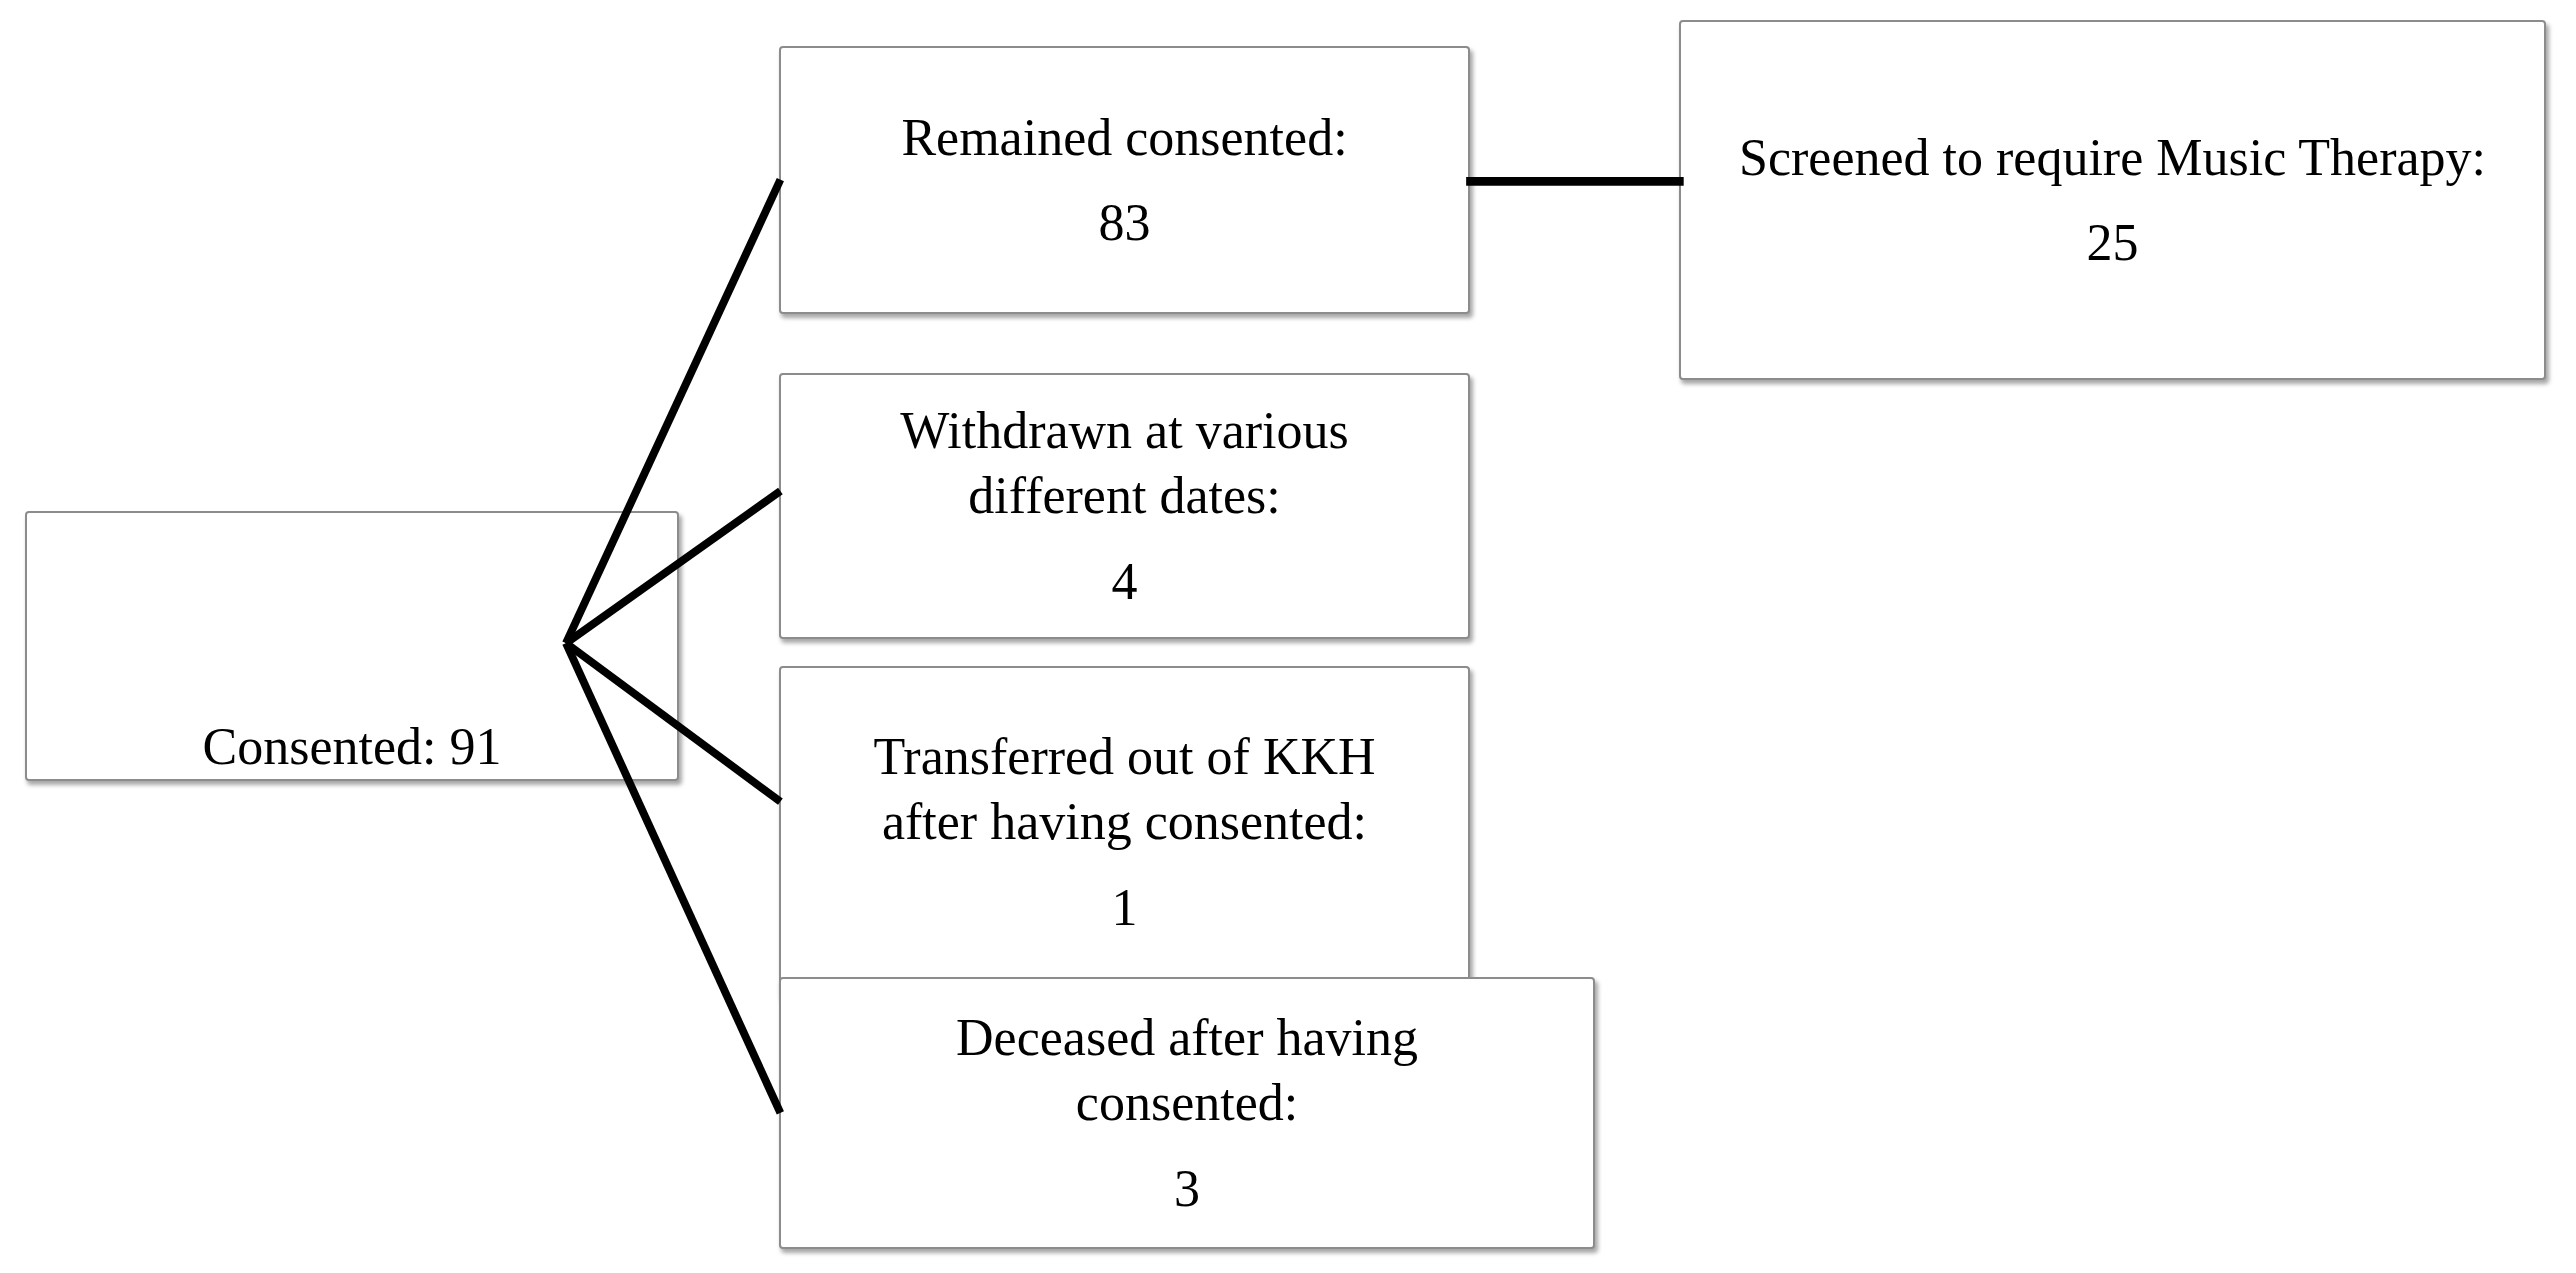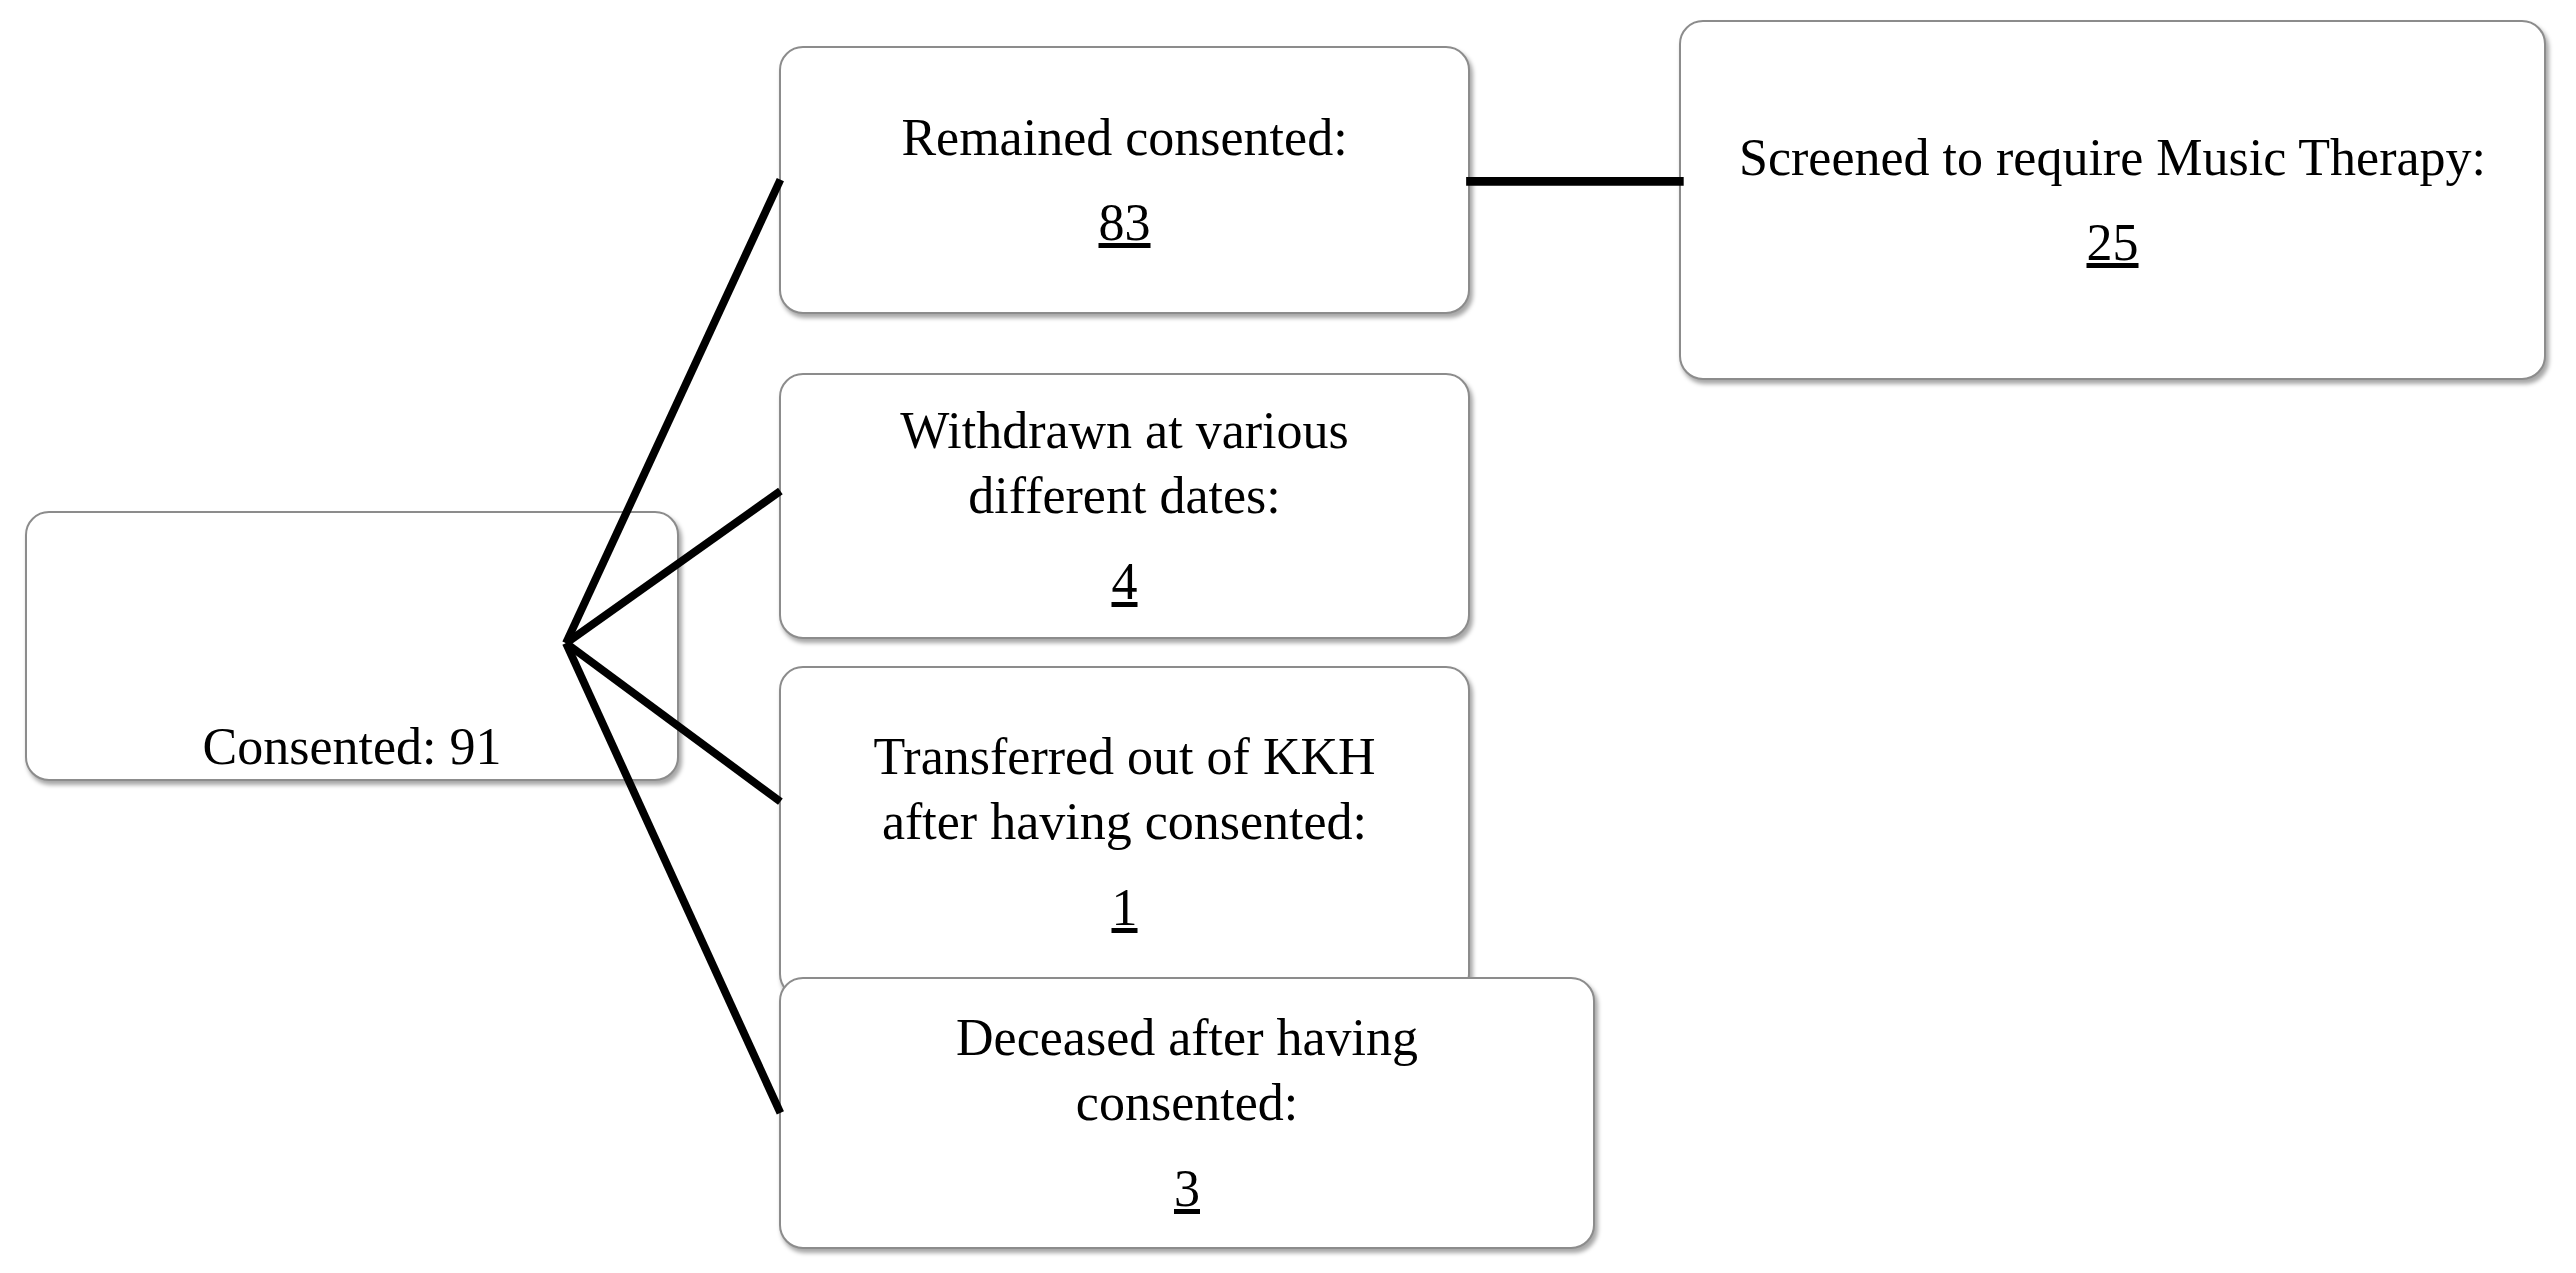--- a/index.html
+++ b/index.html
@@ -14,37 +14,36 @@
     background: #ffffff;
     overflow: hidden;
     font-family: "Liberation Serif", "DejaVu Serif", serif;
     color: #000000;
   }
   .node {
     position: absolute;
     box-sizing: border-box;
     background: #ffffff;
     border: 2.4px solid #8c8c8c;
-    border-radius: 24px;
+    border-radius: 4px;
     box-shadow: 2.4px 4px 4.7px rgba(0,0,0,0.35);
     display: flex;
     flex-direction: column;
     align-items: center;
     justify-content: center;
     text-align: center;
     font-size: 52px;
     line-height: 1.25;
     z-index: 1;
   }
   .node .label {
     white-space: pre-line;
   }
   .node .value {
     margin-top: 20.5px;
-    text-decoration: underline;
   }
   #node-consented   { left: 25px;   top: 511px;  width: 654px;  height: 270px; justify-content: flex-end; }
   #node-remained    { left: 779px;  top: 46px;   width: 691px;  height: 268px; }
   #node-withdrawn   { left: 779px;  top: 373px;  width: 691px;  height: 266px; }
   #node-transferred { left: 779px;  top: 666px;  width: 691px;  height: 332px; }
   #node-deceased    { left: 779px;  top: 977px; width: 816px;  height: 272px; }
   #node-screened    { left: 1679px; top: 20px;   width: 867px; height: 360px; }
   #connector-layer {
     position: absolute;
     left: 0; top: 0;

